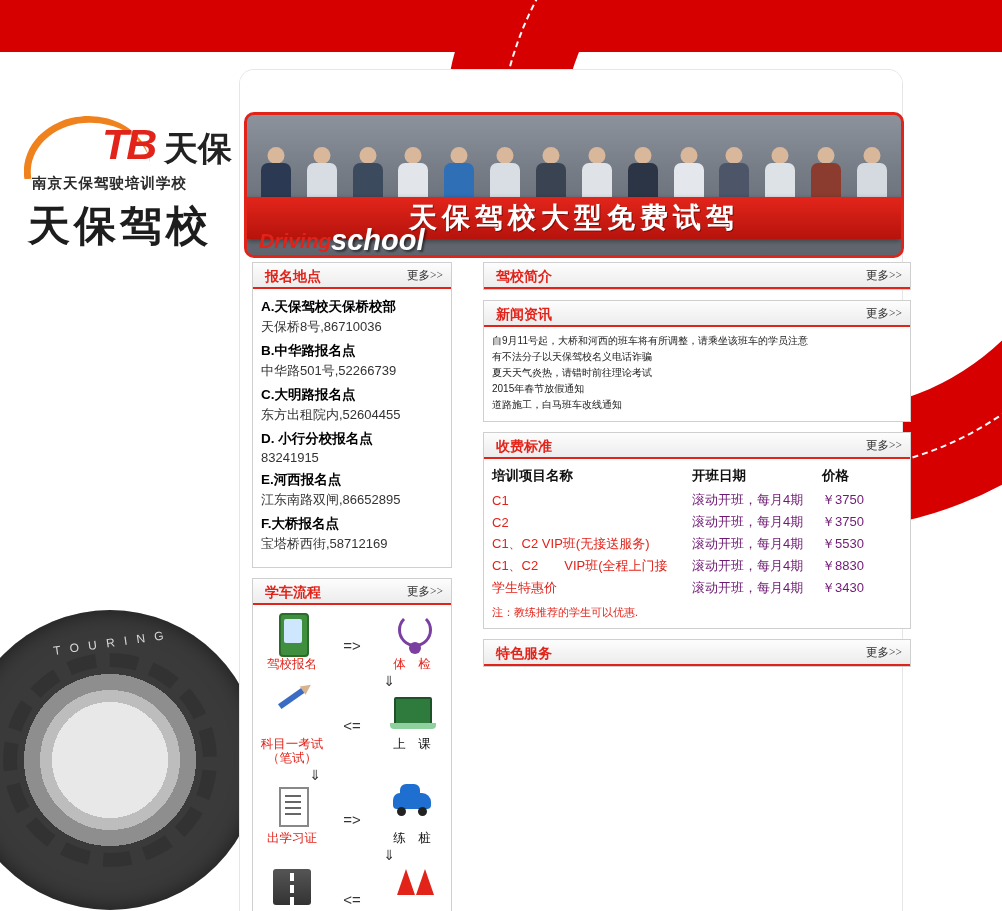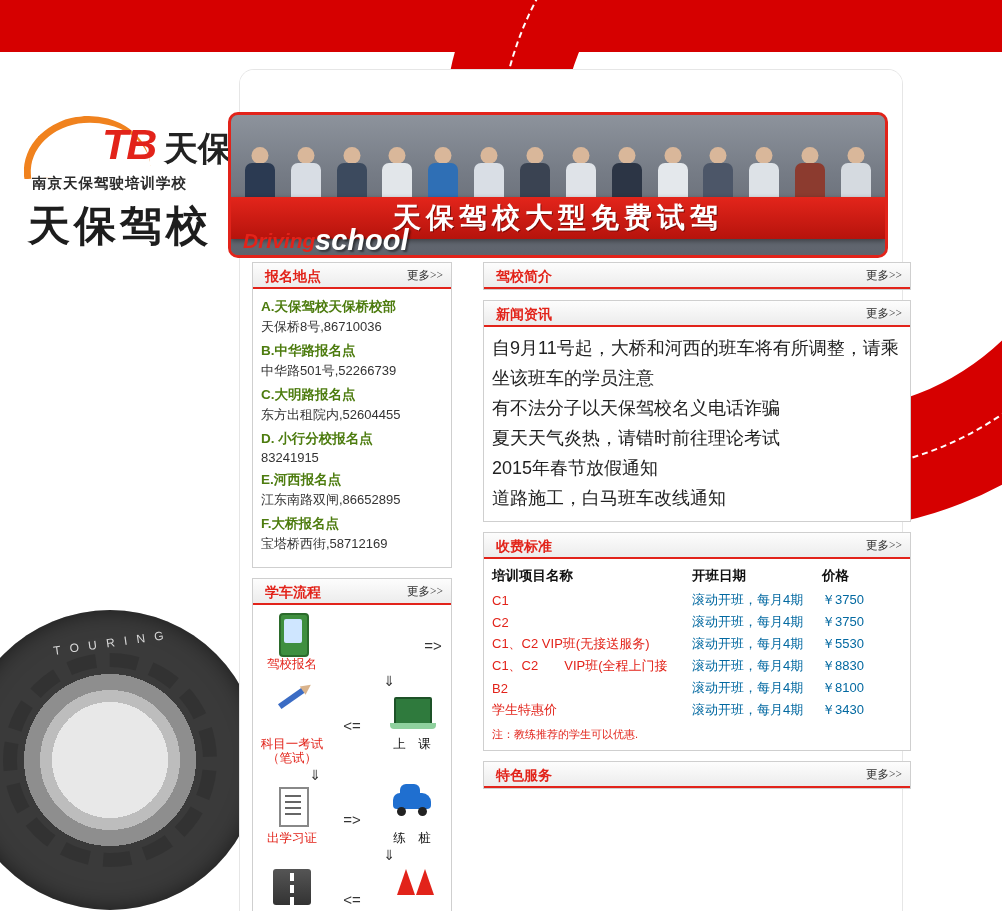--- a/index.html
+++ b/index.html
@@ -146,21 +146,21 @@
     left: 14px; top: 88px;
     font-size: 42px;
     font-weight: bold;
     color: #1d1d1d;
     letter-spacing: 4px;
   }
 
   
   .banner {
     position: absolute;
-    left: 228px; top: 112px;
+    left: 244px; top: 112px;
     width: 654px; height: 140px;
     border: 3px solid #e2231a;
     border-radius: 10px;
     overflow: hidden;
     background: #6a6f78;
   }
   .banner-crowd {
     position: absolute;
     inset: 0;
     background:
@@ -282,21 +282,21 @@
     text-decoration: none;
   }
   .panel-body {
     padding: 6px 8px 8px 8px;
   }
 
   
   .loc-title {
     font-weight: bold;
     font-size: 13.5px;
-    color: #4d7c0f;
+    color: #000000;
     margin: 3px 0 2px 0;
   }
   .loc-detail {
     font-size: 13px;
     color: #333;
     margin: 0 0 6px 0;
   }
 
   
   .flow {
@@ -420,22 +420,22 @@
   
   .intro-text {
     font-size: 13.5px;
     line-height: 22px;
     color: #222;
     text-indent: 2em;
     margin: 0;
   }
   .news-list { margin: 0; padding: 0; list-style: none; }
   .news-list li {
-    font-size: 18px;
-    line-height: 30px;
+    font-size: 10px;
+    line-height: 16px;
     color: #222;
   }
   .news-list li a { color: #222; text-decoration: none; }
 
   table.fees {
     width: 100%;
     border-collapse: collapse;
     font-size: 13px;
   }
   table.fees th {
@@ -443,21 +443,21 @@
     font-weight: bold;
     color: #111;
     font-size: 13.5px;
     padding: 2px 0 4px 0;
   }
   table.fees td {
     padding: 2px 0;
     color: #e2231a;
     white-space: nowrap;
   }
-  table.fees td.dark { color: #0369a1; }
+  table.fees td.dark { color: #701a75; }
   .fee-note {
     margin-top: 6px;
     font-size: 11px;
     color: #e2231a;
   }
   .col-name { width: 200px; }
   .col-date { width: 130px; }
 </style>
 </head>
 <body>
@@ -583,20 +583,26 @@
       <div class="panel-body flow">
 
         <div class="flow-row">
           <div class="flow-cell">
             <div class="flow-icon">
                 <span class="ic-phone"></span>
               </div>
             <div>驾校报名</div>
           </div>
           <div class="flow-arrow">=&gt;</div>
+          <div class="flow-cell">
+            <div class="flow-icon">
+                <span class="ic-steth"></span>
+              </div>
+            <div>体　检</div>
+          </div>
         </div>
         <div class="flow-down">
           <span></span><span>⇓</span>
         </div>
 
         <div class="flow-row">
           <div class="flow-cell">
             <div class="flow-icon">
                 <span class="ic-pen"></span>
               </div>
@@ -707,25 +713,20 @@
               <td>C1、C2 VIP班(无接送服务)</td>
               <td class="dark">滚动开班，每月4期</td>
               <td class="dark">￥5530</td>
             </tr>
             <tr>
               <td>C1、C2　　VIP班(全程上门接</td>
               <td class="dark">滚动开班，每月4期</td>
               <td class="dark">￥8830</td>
             </tr>
             <tr>
-              <td>B2</td>
-              <td class="dark">滚动开班，每月4期</td>
-              <td class="dark">￥8100</td>
-            </tr>
-            <tr>
               <td>学生特惠价</td>
               <td class="dark">滚动开班，每月4期</td>
               <td class="dark">￥3430</td>
             </tr>
           </tbody>
         </table>
         <div class="fee-note">注：教练推荐的学生可以优惠.</div>
       </div>
     </div>
 

